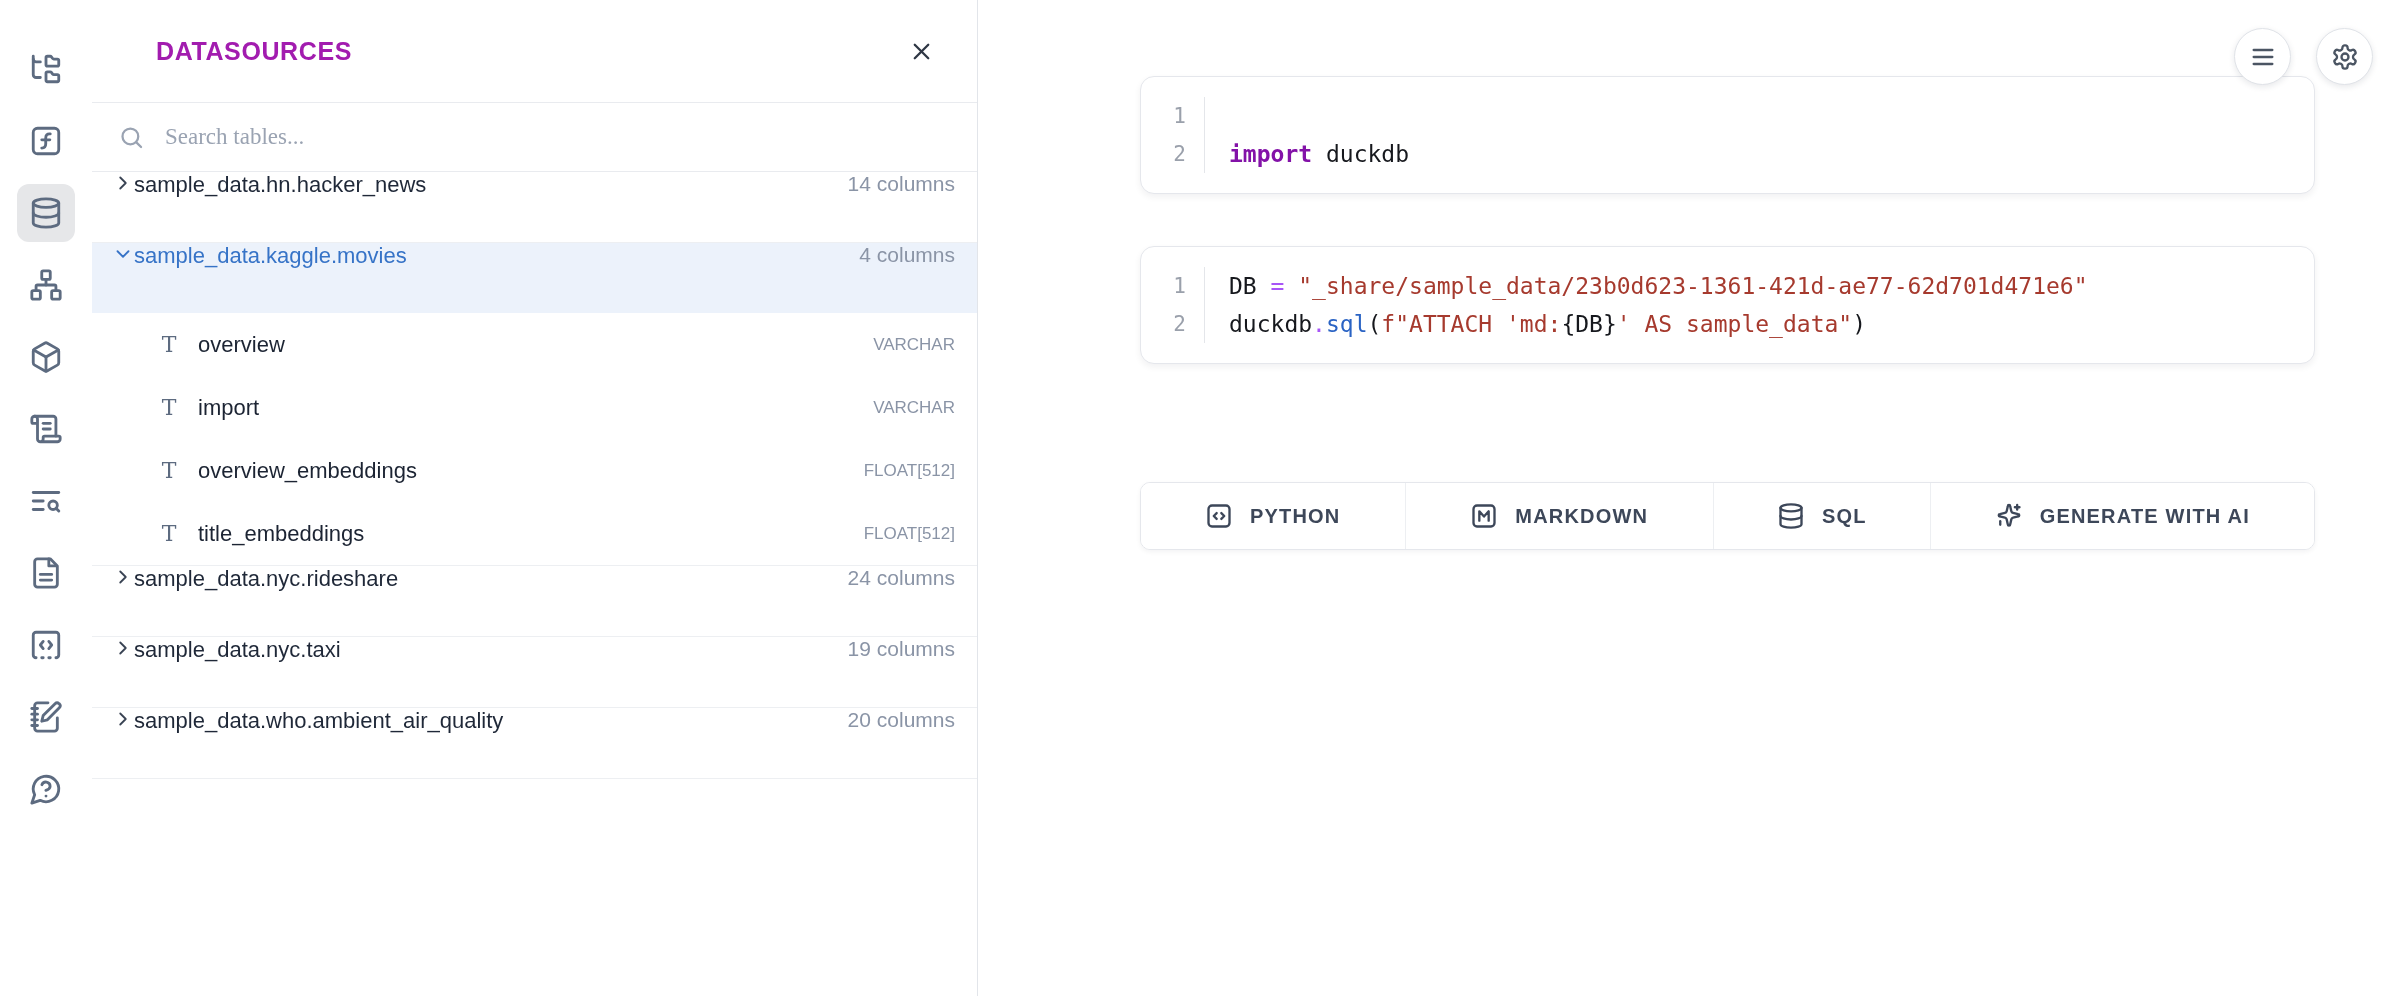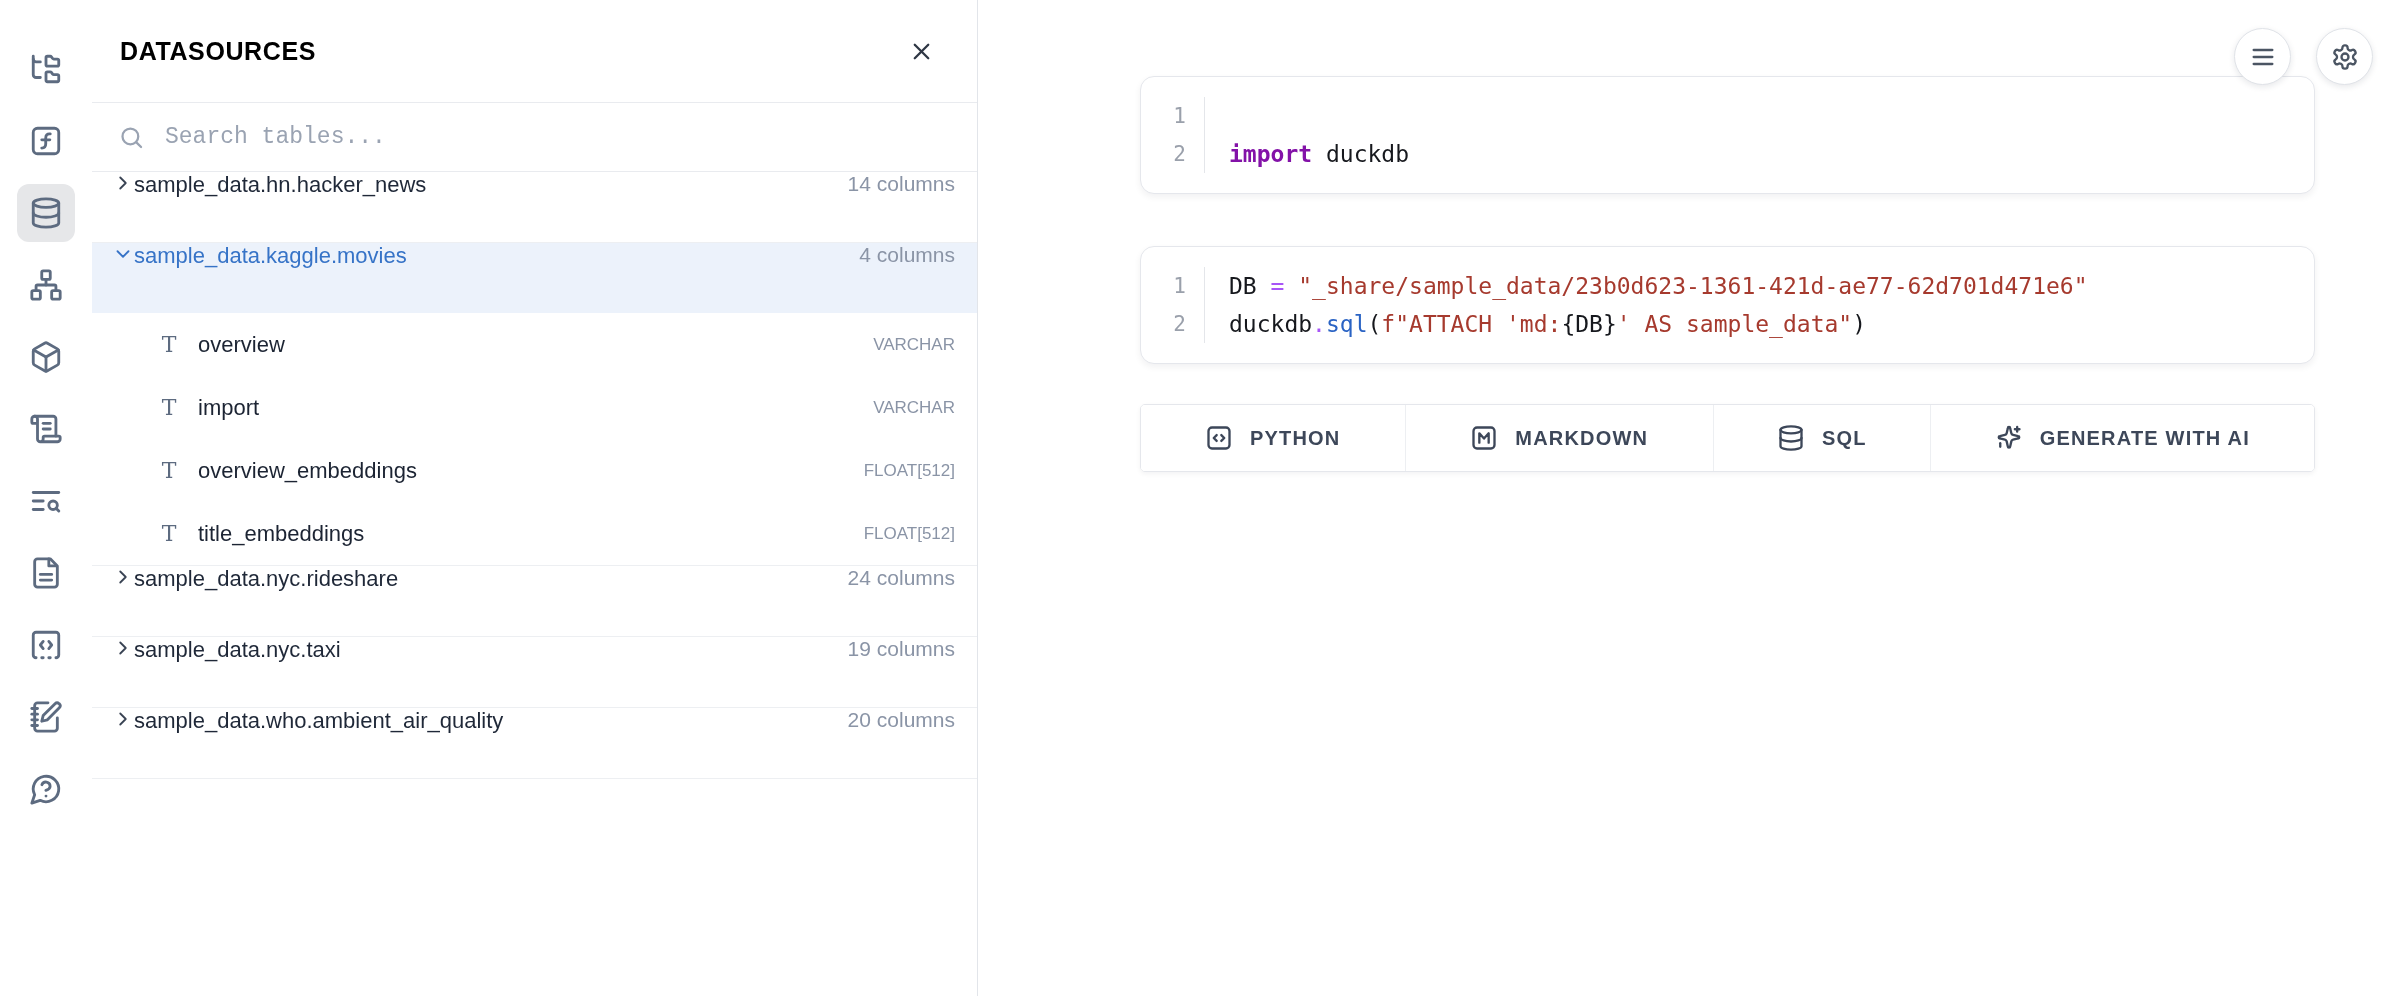--- a/index.html
+++ b/index.html
@@ -12,27 +12,27 @@
     padding-top:40px; gap:14px; background:#fff; }
   .nav-btn { width:58px; height:58px; border-radius:12px; display:flex; align-items:center;
     justify-content:center; color:#5d6b80; cursor:pointer; }
   .nav-btn.active { background:#e6e7e9; }
   .nav-ic { display:flex; }
 
   
   .panel { width:886px; flex:none; border-right:1px solid #e2e5ea; display:flex; flex-direction:column; background:#fff; }
   .panel-header { height:103px; flex:none; border-bottom:1px solid #e9ebef; display:flex;
     align-items:center; justify-content:space-between; padding:0 42px 0 28px; }
-  .panel-title { font-size:25px; font-weight:700; letter-spacing:.6px; color:#000000; }
+  .panel-title { font-size:25px; font-weight:700; letter-spacing:.6px; color:#a21caf;margin-left:36px; }
   .close-btn { color:#2e3644; cursor:pointer; display:flex; }
   .search-row { height:69px; flex:none; border-bottom:1px solid #e9ebef; display:flex;
     align-items:center; gap:20px; padding:0 26px; }
   .search-ic { color:#9aa3b2; display:flex; }
   .search-input { border:none; outline:none; flex:1; font-size:23px; color:#30384a;
-    font-family:Liberation Mono, monospace; }
+    font-family:Liberation Serif, serif; }
   .search-input::placeholder { color:#9aa3b2; }
   .table-list { flex:1; overflow:hidden; }
   .table-group { border-bottom:1px solid #edeff2; }
   .table-row { height:70px; display:flex; gap:0; padding:0 22px 0 20px;
     font-size:22px; color:#1f2838; cursor:pointer; }
   .table-row .chev { display:flex; color:#3a4454; }
   .table-row.selected { background:#ecf2fb; color:#3673c7; }
   .table-row.selected .chev { color:#3673c7; }
   .row-name { flex:1; white-space:nowrap; }
   .row-meta { font-size:21px; color:#8a94a6; }
@@ -57,22 +57,22 @@
   .code-line { display:flex; font-family:"DejaVu Sans Mono", monospace; font-size:23px; line-height:38px; }
   .gutter { width:64px; flex:none; text-align:right; padding-right:18px; color:#9aa0ab;
     border-right:1px solid #e4e6ea; font-size:21px; }
   .code-text { padding-left:24px; white-space:pre; color:#16181d; }
   .tok-kw { color:#8312a8; font-weight:700; }
   .tok-op { color:#a855f7; }
   .tok-fn { color:#2a63c4; }
   .tok-str { color:#a63a2e; }
   .tok-pl { color:#16181d; }
 
-  .add-row { margin-top:40px; height:68px; display:flex; align-items:stretch;
-    border:1px solid #e5e7ec; border-radius:5px; box-shadow:0 2px 5px rgba(15,23,42,.05); overflow:hidden; }
+  .add-row { margin-top:118px; height:68px; display:flex; align-items:stretch;
+    border:1px solid #e5e7ec; border-radius:10px; box-shadow:0 2px 5px rgba(15,23,42,.05); overflow:hidden; }
   .add-btn { display:flex; align-items:center; justify-content:center; gap:17px; cursor:pointer;
     border-right:1px solid #edeff2; color:#3d4759; background:#fff; }
   .add-btn:last-child { border-right:none; }
   .add-btn .lbl { font-size:20px; font-weight:700; letter-spacing:1.2px; }
 </style>
 </head>
 <body>
 
 <div class="app">
 

